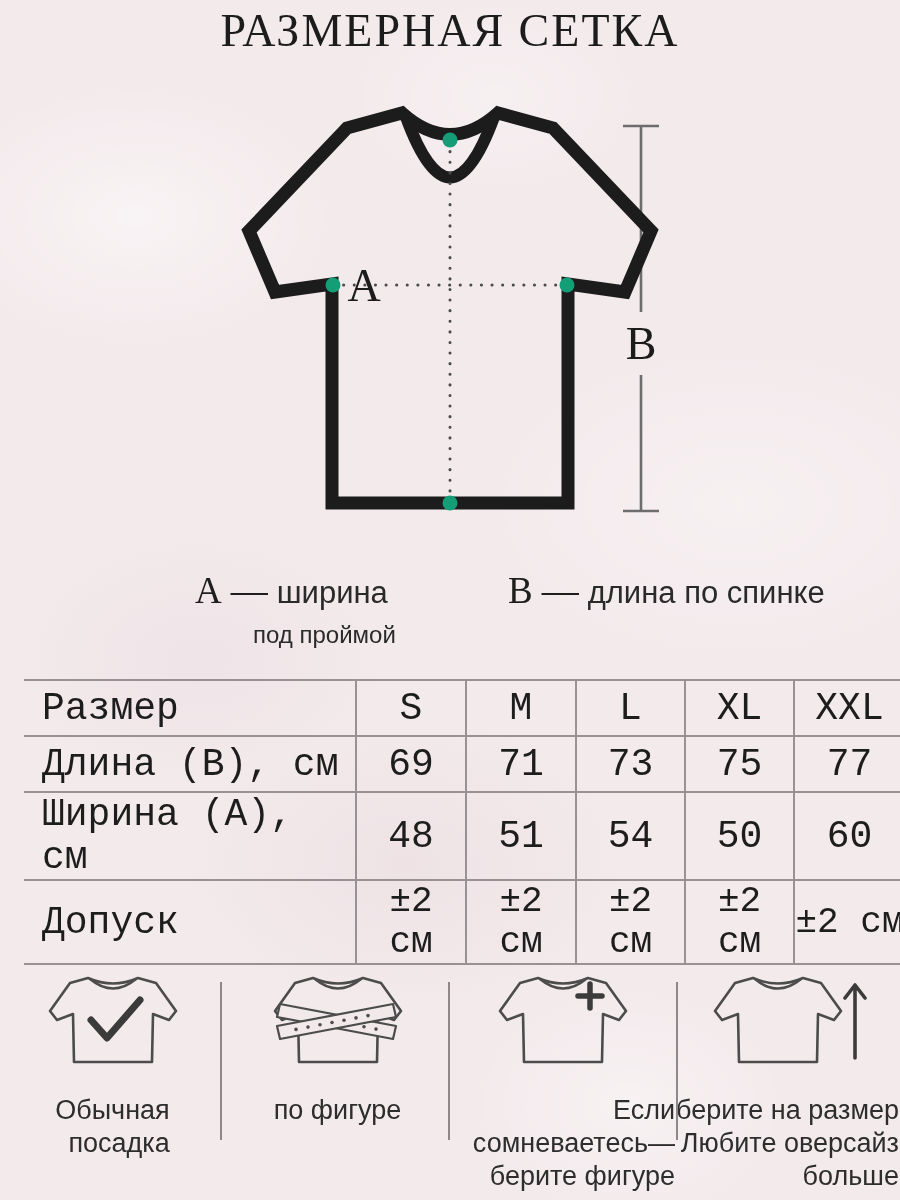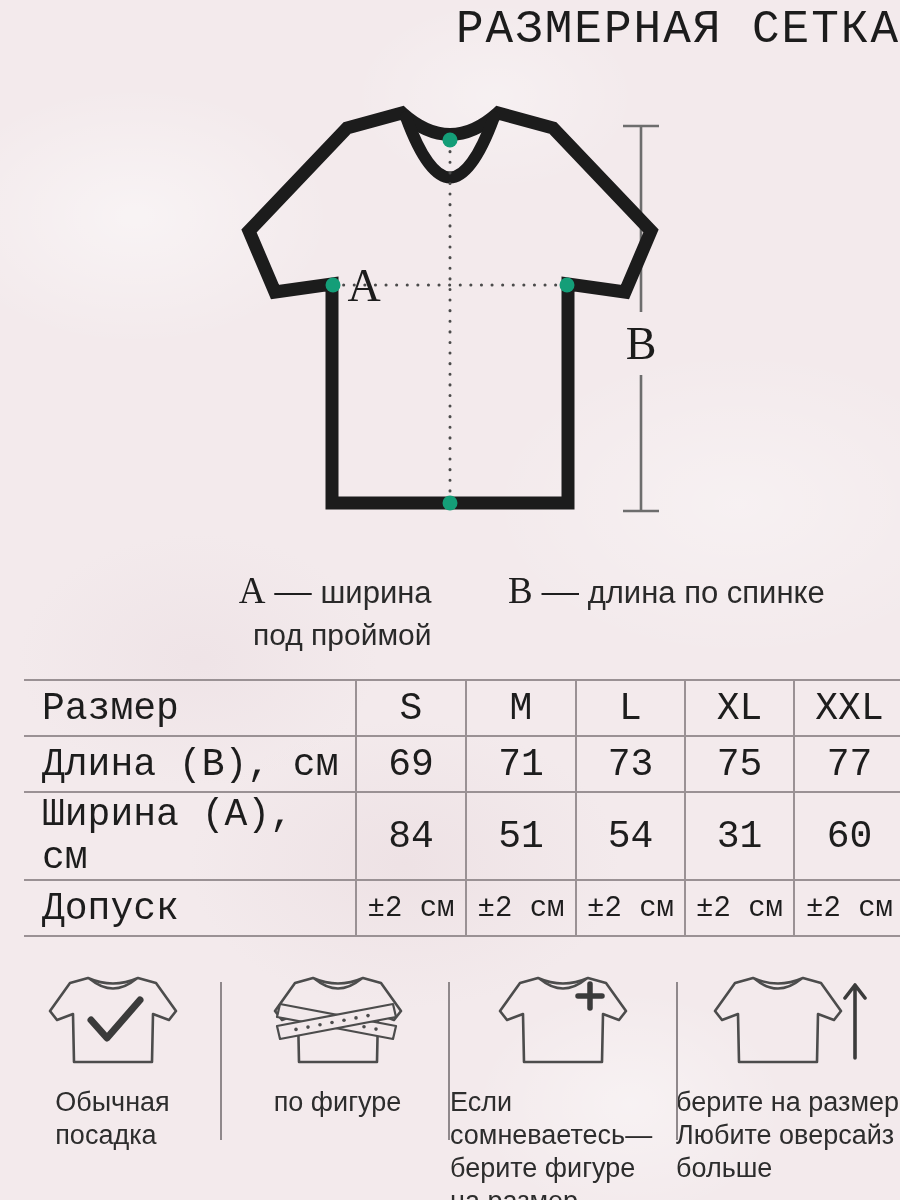--- a/index.html
+++ b/index.html
@@ -13,69 +13,69 @@
       radial-gradient(ellipse 420px 260px at 82% 42%, rgba(255,255,255,.32), transparent 60%),
       radial-gradient(ellipse 360px 240px at 45% 72%, rgba(226,207,212,.30), transparent 60%),
       radial-gradient(ellipse 260px 190px at 70% 92%, rgba(255,255,255,.38), transparent 60%),
       radial-gradient(ellipse 300px 210px at 22% 55%, rgba(228,211,217,.28), transparent 60%),
       radial-gradient(ellipse 240px 160px at 55% 8%, rgba(255,255,255,.30), transparent 60%);
     font-family:"Liberation Sans", sans-serif;
     color:#242424;
   }
   .title{
     position:absolute;top:4px;left:0;width:100%;
-    text-align:right;
-    font-family:Liberation Mono, monospace;
+    text-align:center;
+    font-family:Liberation Serif, serif;
     font-size:46px;font-weight:500;letter-spacing:2px;
     color:#1c1c1c;
   }
   .diagram-svg{position:absolute;top:85px;left:0;}
   .dia-label{
     font-family:"Liberation Serif","DejaVu Serif",serif;
     font-size:46px;fill:#1c1c1c;text-anchor:middle;
   }
   .dotted{stroke:#4a4a4a;stroke-width:3;stroke-dasharray:0.1 10.5;stroke-linecap:round;fill:none;}
 
   .legend-item{position:absolute;white-space:nowrap;line-height:38px;}
-  .legend-a{left:195px;top:572px;text-align:right;}
+  .legend-a{left:195px;top:572px;}
   .legend-b{left:508px;top:572px;}
   .lg-letter,.lg-dash{
     font-family:"Liberation Serif","DejaVu Serif",serif;
     font-size:37px;color:#1e1e1e;
   }
   .lg-dash{margin:0 9px;}
   .lg-text{font-size:31px;color:#2a2a2a;}
-  .legend-line2{font-size:30px;color:#2a2a2a;padding-left:58px;margin-top:-1px;}
+  .legend-line2{font-size:24px;color:#2a2a2a;padding-left:58px;margin-top:-1px;}
 
   .size-table{
     position:absolute;top:679px;left:24px;width:880px;
     border-collapse:collapse;
     font-family:Liberation Mono, monospace;
     color:#1d1d1d;
   }
   .size-table tr{height:56px;}
   .size-table td{
     border-bottom:2px solid #9a9194;
     font-size:38px;
     text-align:center;vertical-align:middle;
     padding:0;
   }
   .size-table tr:first-child td{border-top:2px solid #9a9194;}
   .size-table td.lbl{text-align:left;padding-left:18px;}
   .size-table td.val{border-left:2px solid #9a9194;}
-  .size-table tr.tolerance td.val{font-size:29px;}
+  .size-table tr.tolerance td.val{font-size:36px;}
 
   .fit-guide{position:absolute;top:958px;left:0;width:900px;height:242px;}
   .fit-sections{display:flex;width:100%;}
   .fit-section{
     width:225px;display:flex;flex-direction:column;align-items:center;
   }
   .fit-icon{margin-top:12px;}
   .fit-caption{
-    margin-top:16px;text-align:left;
+    margin-top:24px;text-align:right;
     font-size:27px;line-height:33px;color:#2d2d2d;
   }
   .divider{
     position:absolute;top:24px;width:2px;height:158px;background:#8f888b;
   }
   .div-1{left:220px;}
   .div-2{left:448px;}
   .div-3{left:676px;}
   .icon-stroke{fill:none;stroke:#4c4c4c;stroke-width:2.6;stroke-linejoin:round;}
   .icon-band{fill:#f2e9eb;stroke:#4c4c4c;stroke-width:2.2;stroke-linejoin:round;}
@@ -141,24 +141,24 @@
     <tr>
       <td class="lbl">Длина (В), см</td>
       <td class="val">69</td>
       <td class="val">71</td>
       <td class="val">73</td>
       <td class="val">75</td>
       <td class="val">77</td>
     </tr>
     <tr>
       <td class="lbl">Ширина (А), см</td>
-      <td class="val">84</td>
+      <td class="val">48</td>
       <td class="val">51</td>
       <td class="val">54</td>
-      <td class="val">31</td>
+      <td class="val">50</td>
       <td class="val">60</td>
     </tr>
     <tr class="tolerance">
       <td class="lbl">Допуск</td>
       <td class="val">±2 см</td>
       <td class="val">±2 см</td>
       <td class="val">±2 см</td>
       <td class="val">±2 см</td>
       <td class="val">±2 см</td>
     </tr>

